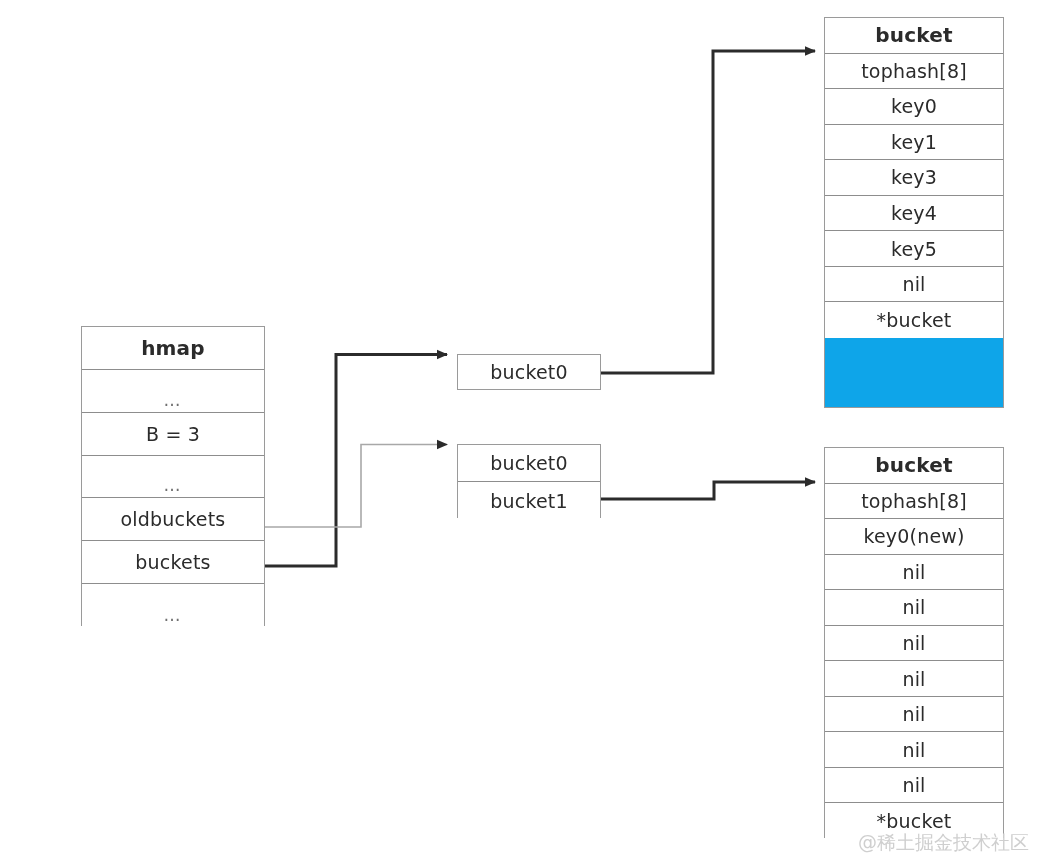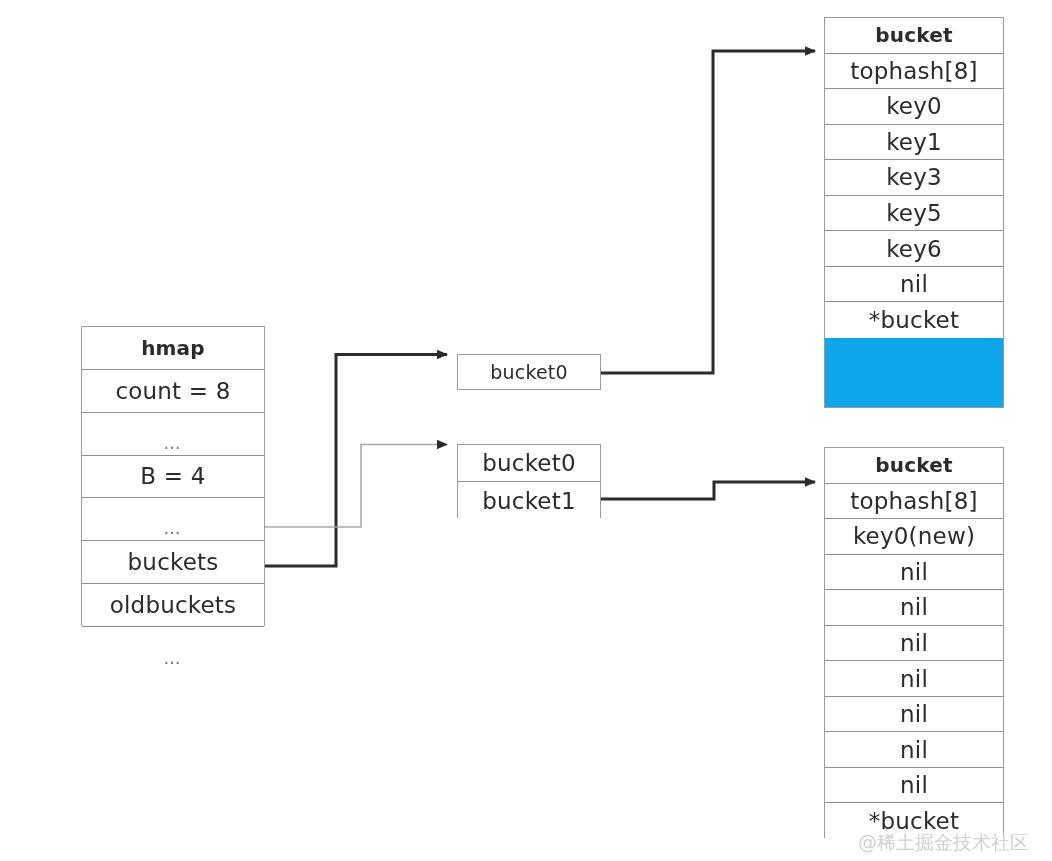--- a/index.html
+++ b/index.html
@@ -21,21 +21,21 @@
     z-index:3;
   }
   .row{
     box-sizing:border-box;
     width:100%;
     border-bottom:1px solid #8d8d8d;
     display:flex;
     align-items:center;
     justify-content:center;
     color:#2b2b2b;
-    font-size:23px;
+    font-size:19px;
     letter-spacing:.2px;
     background:#ffffff;
   }
   .row:last-child{border-bottom:none;}
   .row.hdr{font-weight:bold;font-size:20px;}
   .row.ital{}
   .row.dots{
     align-items:flex-end;
     justify-content:center;
     font-size:17px;
@@ -99,46 +99,45 @@
       <path d="M601,373 L713,373 L713,51 L815,51" fill="none" stroke="#2b2b2b" stroke-width="3" marker-end="url(#arrDark)"></path>
     </g>
 
     <g>
       <path d="M601,499 L714,499 L714,482 L815,482" fill="none" stroke="#2b2b2b" stroke-width="3" marker-end="url(#arrDark)"></path>
     </g>
   </svg>
 
   <div class="box" id="hmap">
     <div class="row hdr">hmap</div>
-    <div class="row">count = 8</div>
     <div class="row dots">…</div>
-    <div class="row">B = 4</div>
+    <div class="row">B = 3</div>
     <div class="row dots">…</div>
+    <div class="row">oldbuckets</div>
     <div class="row">buckets</div>
-    <div class="row">oldbuckets</div>
     <div class="row dots">…</div>
   </div>
 
   <div class="box" id="oldbuckets-array">
     <div class="row">bucket0</div>
   </div>
 
   <div class="box" id="buckets-array">
     <div class="row">bucket0</div>
     <div class="row">bucket1</div>
   </div>
 
   <div class="box" id="bucket-old">
     <div class="row hdr">bucket</div>
     <div class="row">tophash[8]</div>
     <div class="row">key0</div>
     <div class="row">key1</div>
     <div class="row">key3</div>
+    <div class="row">key4</div>
     <div class="row">key5</div>
-    <div class="row">key6</div>
     <div class="row">nil</div>
     <div class="row">*bucket</div>
   </div>
 
   <div class="box" id="bucket-new">
     <div class="row hdr">bucket</div>
     <div class="row">tophash[8]</div>
     <div class="row ital">key0(new)</div>
     <div class="row">nil</div>
     <div class="row">nil</div>

